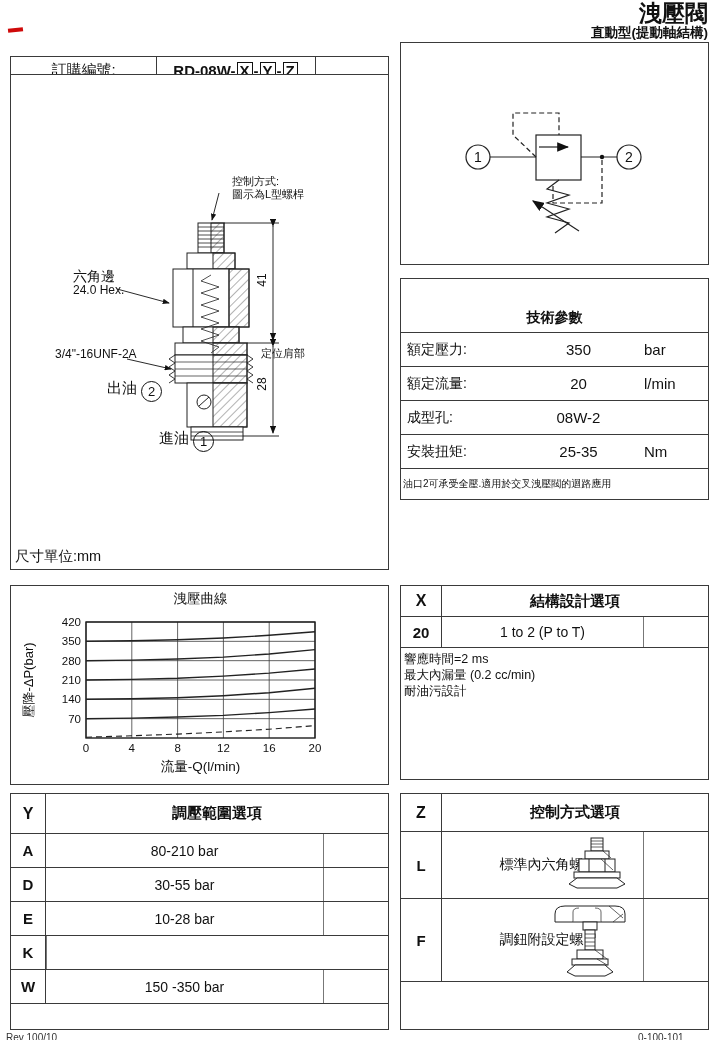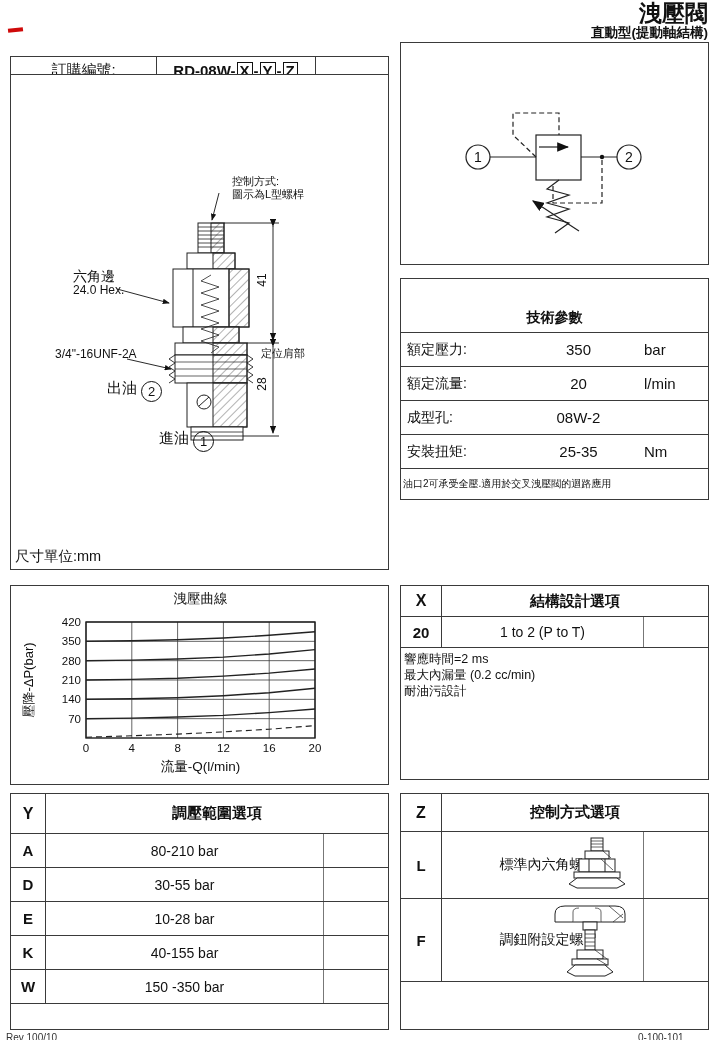--- a/index.html
+++ b/index.html
@@ -294,21 +294,20 @@
       <div class="odesc">30-55  bar</div>
       <div class="onarrow"></div>
     </div>
     <div class="orow" style="height:33px">
       <div class="ocell">E</div>
       <div class="odesc">10-28  bar</div>
       <div class="onarrow"></div>
     </div>
     <div class="orow" style="height:33px">
       <div class="ocell">K</div>
-      <div class="odesc">40-155  bar</div>
       <div class="onarrow"></div>
     </div>
     <div class="orow" style="height:33px">
       <div class="ocell">W</div>
       <div class="odesc">150 -350  bar</div>
       <div class="onarrow"></div>
     </div>
     <div class="fill-row">
       <div class="ocell" style="width:34px"></div>
     </div>

